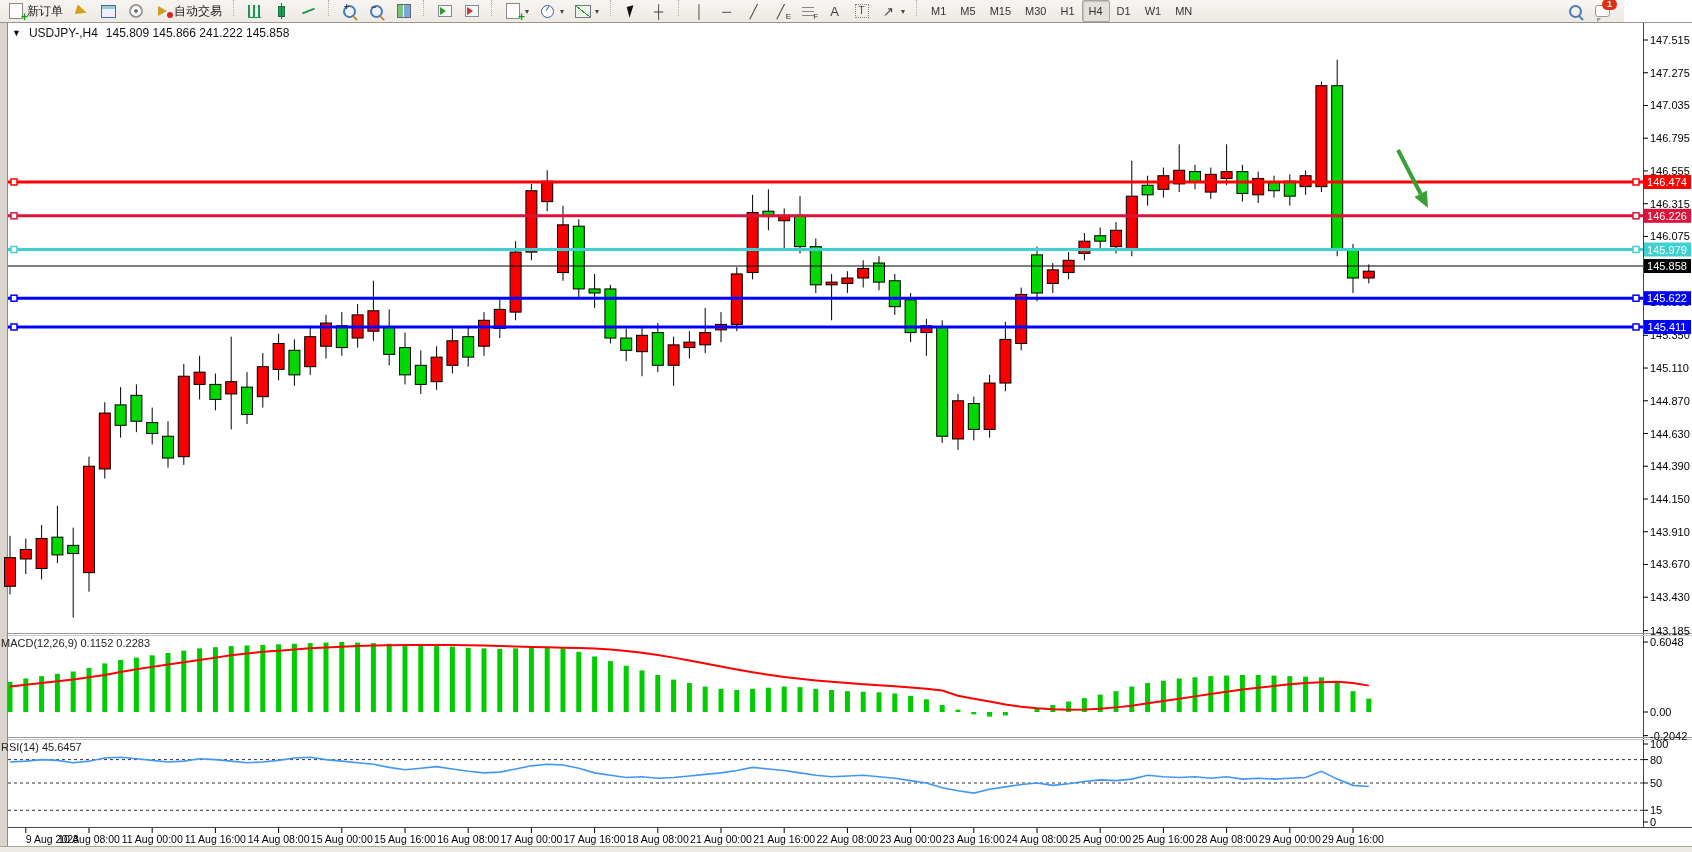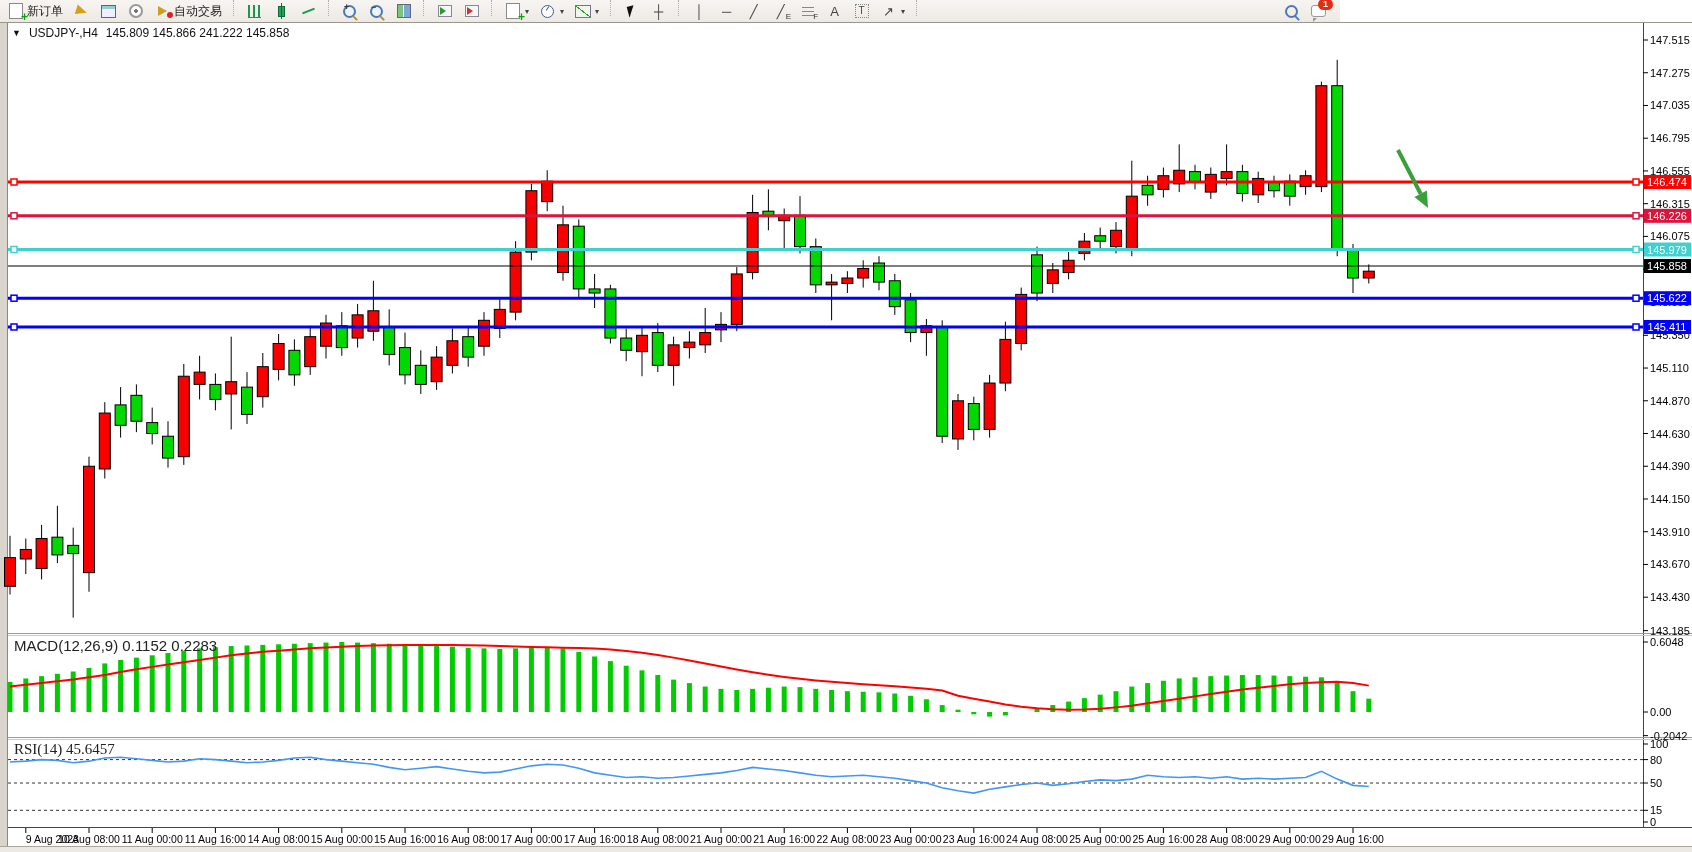--- a/index.html
+++ b/index.html
@@ -1,19 +1,19 @@
 <!DOCTYPE html>
 <html><head>
 <meta charset="utf-8">
 <style>
   html,body{margin:0;padding:0;background:#fff;font-family:"Liberation Sans",sans-serif;}
   #app{position:relative;width:1692px;height:852px;background:#fff;overflow:hidden;}
 
   
-  #toolbar{position:absolute;left:0;top:0;width:1340px;height:22px;
+  #toolbar{position:absolute;left:0;top:0;width:1624px;height:22px;
     background:linear-gradient(#f7f5f2,#edeae5);border-bottom:1px solid #b9b5ae;
     display:flex;align-items:flex-start;font-size:12px;color:#222;white-space:nowrap;}
   .tb-group{display:flex;align-items:center;height:22px;padding:0 2px;}
   .sep{width:1px;height:16px;border-left:1px dotted #b2aea6;margin:0 4px;}
   .tb-btn{display:inline-flex;align-items:center;gap:3px;height:20px;padding:0 4px;
     border:1px solid transparent;border-radius:2px;cursor:default;}
   .tb-btn.active{background:#e4e1db;border:1px solid #a8a49c;box-shadow:inset 1px 1px 1px rgba(0,0,0,.15);}
   .tb-label{font-size:12px;}
   .caret{font-size:8px;color:#444;margin-left:1px;}
   .tf-btn{padding:0 6px;font-size:11px;color:#333;}
@@ -53,23 +53,23 @@
   .ic-chat{width:13px;height:10px;border:1px solid #999;border-radius:3px;background:#fdfdfd;}
   .ic-chat::after{content:"";position:absolute;left:3px;bottom:-3px;width:0;height:0;border-top:4px solid #999;border-right:4px solid transparent;}
   .badge{position:absolute;right:-6px;top:-4px;min-width:11px;height:11px;border-radius:6px;background:#e03014;color:#fff;
     font-size:9px;font-weight:bold;display:flex;align-items:center;justify-content:center;padding:0 2px;}
 
   
   #chart-wrap{position:absolute;left:0;top:22px;width:1692px;height:824px;background:#fff;}
   #chart-svg{position:absolute;left:0;top:0;}
   #chart-title{position:absolute;left:12px;top:4px;font-size:12px;color:#111;display:flex;gap:8px;align-items:center;}
   #chart-title .tri{font-size:9px;}
-  .pane-label{position:absolute;left:14px;font-size:15px;color:#222;}
+  .pane-label{position:absolute;left:1px;font-size:11px;color:#222;}
   #macd-label{top:615px;}
-  #rsi-label{top:719px;font-family:Liberation Serif, serif;}
+  #rsi-label{top:719px;}
 
   
   #statusbar{position:absolute;left:0;top:846px;width:1692px;height:6px;background:#ece9e4;border-top:1px solid #a9a49c;}
 </style>
 </head>
 <body>
 
 <div id="app">
 
   <div id="toolbar">
@@ -214,20 +214,31 @@
           <span class="ic">
             <span class="ic-labelT">T</span>
           </span>
         </div>
       <div class="tb-btn">
           <span class="ic ic-glyph">↗</span>
           <span class="caret">▾</span>
         </div>
     </div>
     <span class="sep"></span>
+    <div class="tb-group" id="tf-group">
+        <div class="tb-btn tf-btn">M1</div>
+        <div class="tb-btn tf-btn">M5</div>
+        <div class="tb-btn tf-btn">M15</div>
+        <div class="tb-btn tf-btn">M30</div>
+        <div class="tb-btn tf-btn">H1</div>
+        <div class="tb-btn tf-btn active">H4</div>
+        <div class="tb-btn tf-btn">D1</div>
+        <div class="tb-btn tf-btn">W1</div>
+        <div class="tb-btn tf-btn">MN</div>
+      </div>
     <div class="tb-group" style="margin-left:auto;margin-right:6px;">
       <div class="tb-btn">
           <span class="ic">
             <span class="ic-search"></span>
           </span>
         </div>
       <div class="tb-btn">
         <span class="ic">
             <span class="ic-chat"></span>
           <span class="badge">1</span>

